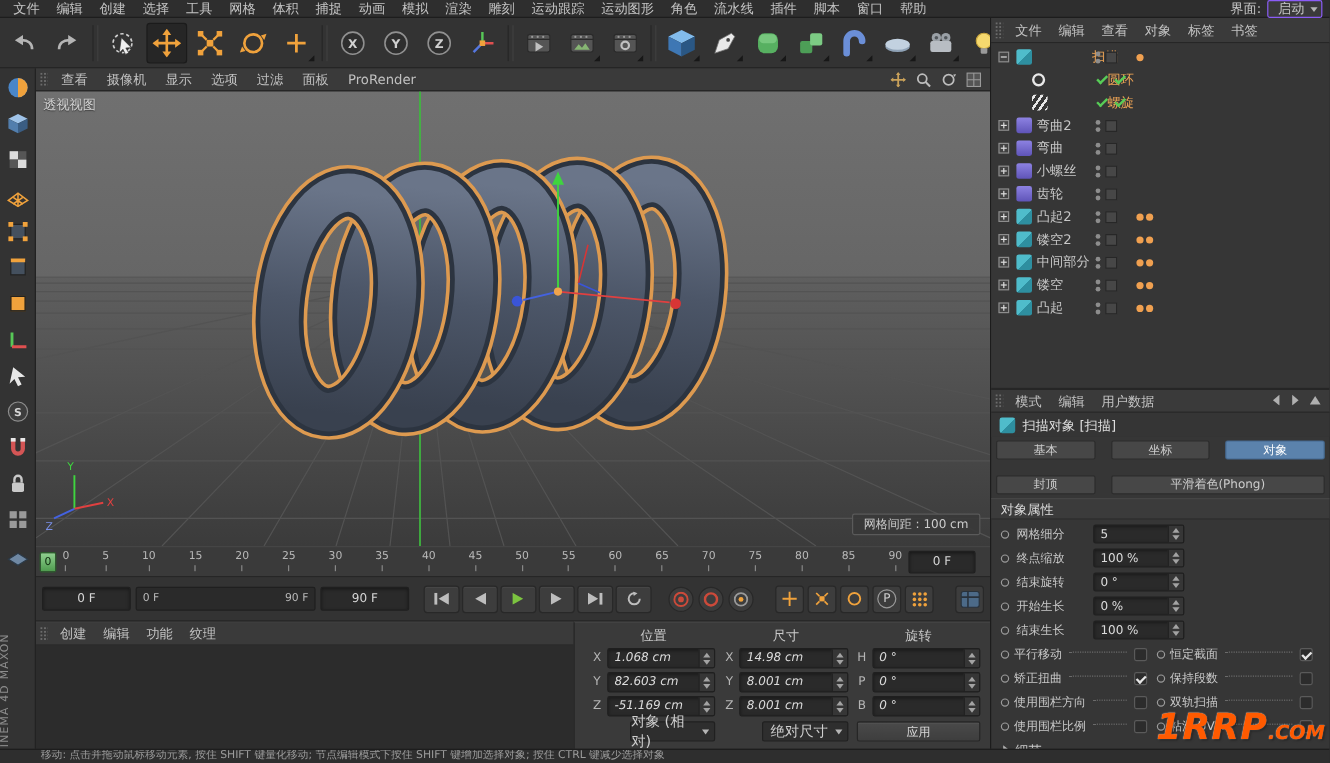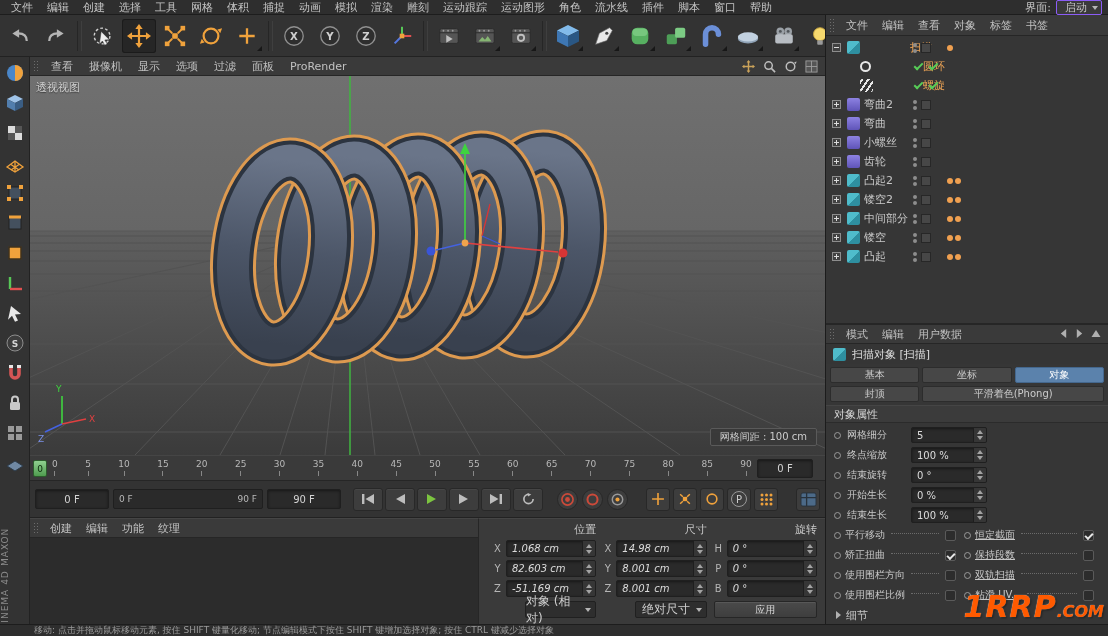--- a/index.html
+++ b/index.html
@@ -44,21 +44,21 @@
 #range-slider{width:150px;height:20px;background:#2a2a2a;border:1px solid #1f1f1f;border-radius:2px;display:flex;align-items:center;justify-content:space-between;padding:0 5px;font-size:9px;color:#b8b8b8;flex:none;}
 .tbtn{width:30px;height:23px;background:#3d3d3d;border:1px solid #282828;border-radius:3px;display:flex;align-items:center;justify-content:center;flex:none;box-shadow:0 1px 0 rgba(255,255,255,.05) inset;}
 .rbtn{width:21px;height:21px;border-radius:50%;background:#3d3d3d;border:1px solid #282828;display:flex;align-items:center;justify-content:center;flex:none;}
 .mini{width:24px;height:23px;background:#3d3d3d;border:1px solid #282828;border-radius:3px;display:flex;align-items:center;justify-content:center;flex:none;}
 #p-circle{width:16px;height:16px;border-radius:50%;border:1.5px solid #9a9a9a;color:#cfcfcf;font-size:10px;display:flex;align-items:center;justify-content:center;}
 
 #material-panel{left:30px;top:518px;width:448px;height:106px;background:#2c2c2c;border-top:1px solid #454545;}
 #material-menu{height:19px;background:#3a3a3a;border-bottom:1px solid #262626;display:flex;align-items:center;}
 #coords{left:478px;top:518px;width:347px;height:106px;background:#3a3a3a;border-top:1px solid #454545;border-left:1px solid #262626;display:flex;gap:7px;padding:3px 8px 5px 14px;}
 .coord-col{flex:1;display:flex;flex-direction:column;gap:3px;}
-.coord-header{text-align:right;color:#cacaca;line-height:15px;height:15px;}
+.coord-header{text-align:center;color:#cacaca;line-height:15px;height:15px;}
 .coord-row{display:flex;align-items:center;gap:4px;height:17px;}
 .coord-axis{width:9px;font-size:10px;color:#b5b5b5;text-align:center;flex:none;}
 .field{flex:1;height:17px;background:#2a2a2a;border:1px solid #1f1f1f;box-shadow:inset 0 1px 3px rgba(0,0,0,.45);border-radius:2px;display:flex;align-items:center;font-size:10px;color:#dcdcdc;overflow:hidden;}
 .field .val{flex:1;padding-left:5px;white-space:nowrap;font-style:italic;}
 .stepper{display:flex;flex-direction:column;gap:2px;padding:0 3px;align-self:stretch;justify-content:center;background:#363636;border-left:1px solid #1e1e1e;}
 .stepper i{display:block;width:0;height:0;border-left:3px solid transparent;border-right:3px solid transparent;}
 .stepper .up{border-bottom:4px solid #a3a3a3;}
 .stepper .dn{border-top:4px solid #a3a3a3;}
 .coord-footer{height:17px;margin-top:1px;}
 .dropdown{height:17px;background:#2e2e2e;border:1px solid #202020;border-radius:2px;display:flex;align-items:center;justify-content:center;gap:5px;font-size:12px;color:#cfcfcf;position:relative;padding-right:10px;margin-left:32px;}
@@ -84,35 +84,35 @@
 .b-dots{display:flex;flex-direction:column;gap:2px;}
 .b-dots i{width:4px;height:4px;border-radius:50%;background:#8d8d8d;}
 .b-square{width:10px;height:10px;background:#474747;border:1px solid #272727;}
 .b-check{width:11px;height:11px;position:relative;}
 .b-check::after{content:'';position:absolute;left:1px;top:2px;width:7px;height:3px;border-left:2px solid #57cd57;border-bottom:2px solid #57cd57;transform:rotate(-45deg);}
 .b-odot{width:6px;height:6px;border-radius:50%;background:#f0a050;}
 #am-menu{border-top:2px solid #262626;}
 #am-menu-icons{margin-left:auto;display:flex;gap:7px;padding-right:7px;align-items:center;}
 #am-title{height:20px;display:flex;align-items:center;gap:6px;padding-left:7px;background:#353535;flex:none;color:#dedede;}
 #am-title .oi{position:static;flex:none;}
-#am-tabs{display:grid;grid-template-columns:repeat(3,1fr);gap:3px;padding:3px 4px;flex:none;}
+#am-tabs{display:grid;grid-template-columns:repeat(3,1fr);gap:13px;padding:3px 4px;flex:none;}
 .tab{height:16px;background:#474747;border:1px solid #2c2c2c;border-radius:2px;display:flex;align-items:center;justify-content:center;font-size:10px;color:#cccccc;white-space:nowrap;}
 .tab.active{background:#5b82ac;border-color:#44678d;color:#fff;}
 .tab.wide{grid-column:2/4;text-align:center;}
 #am-section{height:18px;line-height:18px;padding-left:8px;background:#3b3b3b;border-top:1px solid #454545;border-bottom:1px solid #2b2b2b;color:#d8d8d8;flex:none;}
 #am-body{flex:1;position:relative;padding-top:2px;}
 .am-row{height:20px;display:flex;align-items:center;gap:6px;padding-left:8px;}
 .adot{width:7px;height:7px;border:1.3px solid #9a9a9a;border-radius:50%;flex:none;}
 .am-label{width:58px;font-size:10px;color:#c8c8c8;white-space:nowrap;flex:none;}
 .am-input{width:76px;height:16px;background:#2a2a2a;border:1px solid #1f1f1f;box-shadow:inset 0 1px 3px rgba(0,0,0,.45);border-radius:2px;display:flex;align-items:center;font-size:10px;color:#dcdcdc;overflow:hidden;}
 .am-input .val{flex:1;padding-left:5px;white-space:nowrap;}
 .am-crow{height:20px;display:flex;align-items:center;}
 .chalf{display:flex;align-items:center;gap:4px;padding-left:8px;}
 .chalf.l{width:130px;flex:none;}
-.chalf.r{flex:1;padding-right:14px;text-decoration:underline;}
+.chalf.r{flex:1;padding-right:14px;}
 .clabel{font-size:10px;color:#c8c8c8;white-space:nowrap;}
 .leader{flex:1;border-bottom:1px dotted #6b6b6b;margin:0 2px 3px 2px;min-width:4px;}
 .checkbox{width:11px;height:11px;background:#2c2c2c;border:1px solid #5a5a5a;border-radius:2px;position:relative;flex:none;}
 .checkbox.checked::after{content:'';position:absolute;left:1px;top:2px;width:6px;height:3px;border-left:2px solid #e6e6e6;border-bottom:2px solid #e6e6e6;transform:rotate(-45deg);}
 #am-detail{height:20px;display:flex;align-items:center;gap:5px;padding-left:10px;color:#c8c8c8;}
 .tri-r{width:0;height:0;border-top:4px solid transparent;border-bottom:4px solid transparent;border-left:5px solid #b0b0b0;}
 
 #statusbar{left:0;top:624px;width:1108px;height:12px;background:#2e2e2e;border-top:1px solid #1d1d1d;font-size:9px;color:#9b9b9b;line-height:11px;padding-left:34px;white-space:nowrap;overflow:hidden;}
 #watermark{right:4px;bottom:12px;z-index:40;display:flex;align-items:baseline;font-style:italic;font-weight:bold;text-shadow:1px 1px 2px rgba(0,0,0,.55),0 0 1px #fff;}
 #wm-main{color:#ff5a00;font-size:30px;letter-spacing:1px;}

